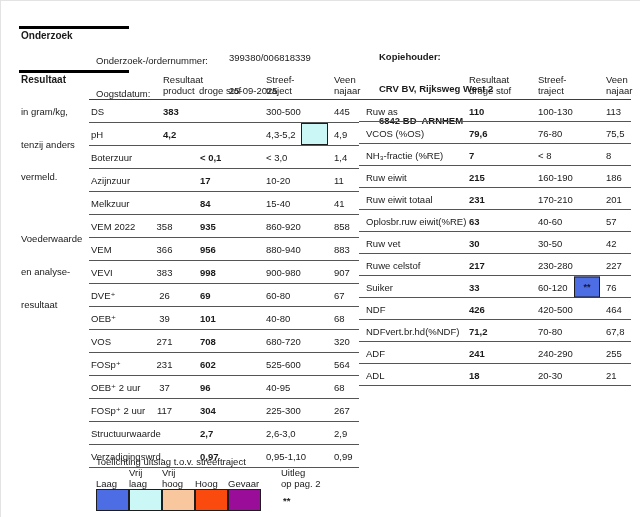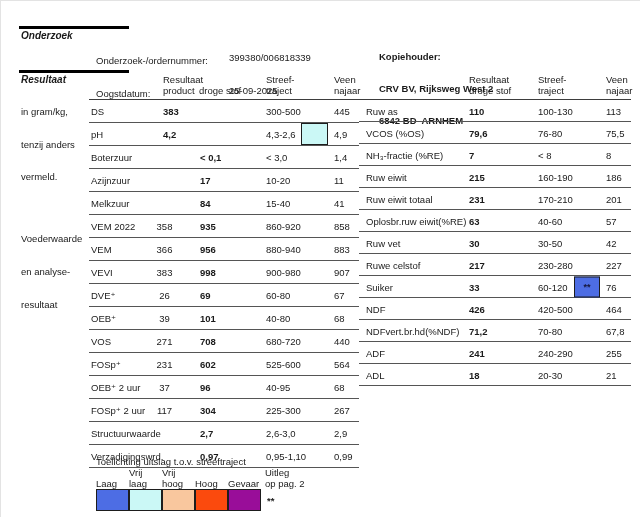--- a/index.html
+++ b/index.html
@@ -6,21 +6,21 @@
   .page{
     position:relative;width:640px;height:517px;background:#fff;
     font-family:"Liberation Sans","DejaVu Sans",sans-serif;
     font-size:9.5px;color:#1a1a1a;overflow:hidden;
     border-top:1px solid #e3e3e3;border-left:1px solid #e3e3e3;
     box-sizing:border-box;
   }
   .abs{position:absolute;white-space:pre;}
   .bold{font-weight:bold;}
   .bar{position:absolute;left:18px;width:110px;height:3px;background:#000;}
-  .sec-title{position:absolute;left:20px;font-weight:bold;font-size:10px;font-style:italic;}
+  .sec-title{position:absolute;left:20px;font-weight:bold;font-size:10px;}
   .small-lines div{line-height:10.5px;white-space:pre;}
   .hdr-line{line-height:11px;white-space:pre;}
   
   .tbl{position:absolute;top:71px;}
   .tbl .thead{position:relative;height:27px;border-bottom:1px solid #3d3d3d;}
   .tbl .thead span{position:absolute;white-space:pre;line-height:11px;}
   .lrow,.rrow{position:relative;border-bottom:1px solid #555;}
   .lrow{height:22px;}
   .rrow{height:21px;}
   .lrow span,.rrow span{position:absolute;top:50%;transform:translateY(-50%);white-space:pre;}
@@ -37,21 +37,21 @@
   .r-label{left:7px;}
   .r-value{left:110px;font-weight:bold;}
   .r-streef{left:179px;}
   .r-veen{left:247px;}
   .rrow .c-marker{left:215px;width:26px;}
   
   .legend{position:absolute;left:95px;top:466px;display:flex;align-items:flex-start;}
   .leg-item{width:33px;}
   .leg-l1,.leg-l2{height:11px;line-height:11px;white-space:pre;}
   .leg-box{width:33px;height:22px;box-sizing:border-box;border:1px solid #1d1d1d;}
-  .uitleg{margin-left:4px;}
+  .uitleg{margin-left:20px;}
   .uitleg div{line-height:11px;white-space:pre;}
   .leg-footnote{margin-top:6px;font-weight:bold;margin-left:2px;}
 </style>
 </head>
 <body>
 
 <div class="page">
 
   <div class="bar" style="top:25px;"></div>
   <div class="sec-title" style="top:29px;">Onderzoek</div>
@@ -100,21 +100,21 @@
     <span class="c-product"></span>
     <span class="c-value val-left">383</span>
     <span class="c-streef">300-500</span>
 
     <span class="c-veen">445</span>
   </div>
         <div class="lrow">
     <span class="c-label">pH</span>
     <span class="c-product"></span>
     <span class="c-value val-left">4,2</span>
-    <span class="c-streef">4,3-2,6</span>
+    <span class="c-streef">4,3-5,2</span>
     <span class="c-marker" style="display: flex; background: rgb(203, 248, 246);"></span>
     <span class="c-veen">4,9</span>
   </div>
         <div class="lrow">
     <span class="c-label">Boterzuur</span>
     <span class="c-product"></span>
     <span class="c-value">&lt; 0,1</span>
     <span class="c-streef">&lt; 3,0</span>
 
     <span class="c-veen">1,4</span>
@@ -174,21 +174,21 @@
     <span class="c-streef">40-80</span>
 
     <span class="c-veen">68</span>
   </div>
         <div class="lrow">
     <span class="c-label">VOS</span>
     <span class="c-product">271</span>
     <span class="c-value">708</span>
     <span class="c-streef">680-720</span>
 
-    <span class="c-veen">440</span>
+    <span class="c-veen">320</span>
   </div>
         <div class="lrow">
     <span class="c-label">FOSp⁺</span>
     <span class="c-product">231</span>
     <span class="c-value">602</span>
     <span class="c-streef">525-600</span>
 
     <span class="c-veen">564</span>
   </div>
         <div class="lrow">

